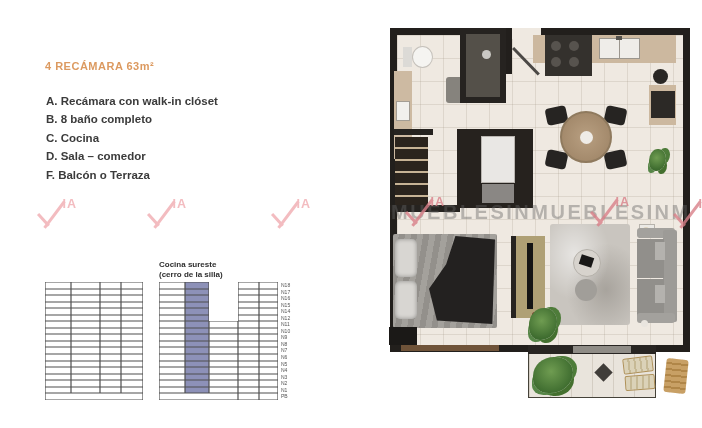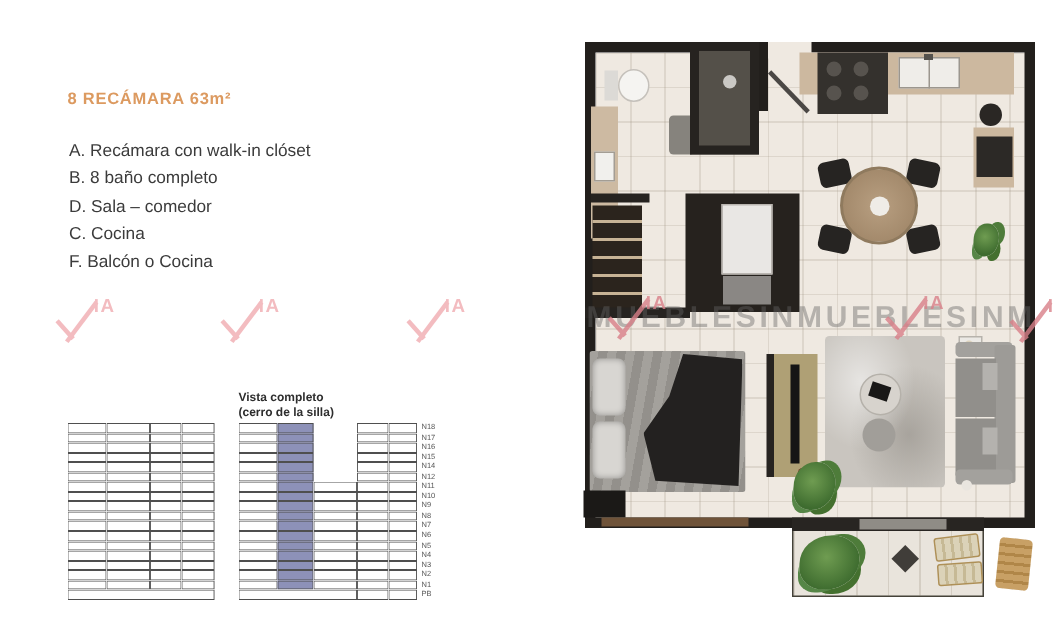--- a/index.html
+++ b/index.html
@@ -4,21 +4,21 @@
 <style>
   html,body{margin:0;padding:0;background:#ffffff;}
   #canvas{position:relative;width:702px;height:428px;background:#ffffff;overflow:hidden;
           font-family:"Liberation Sans",sans-serif;}
   .abs{position:absolute;}
 
   
   .title{position:absolute;left:45px;top:18px;font-size:19.5px;font-weight:700;letter-spacing:.4px;}
   .subtitle{position:absolute;left:45px;top:60px;font-size:11px;font-weight:700;letter-spacing:.5px;}
   .features{position:absolute;left:46px;top:92px;margin:0;padding:0;list-style:none;
-            font-size:11.5px;color:#3b3b3b;line-height:18.4px;}
+            font-size:11.5px;color:#3b3b3b;line-height:18.4px;font-weight:bold;}
 
   
   .via{position:absolute;width:42px;height:36px;}
   .via i{position:absolute;background:currentColor;display:block;}
   .via .s1{width:2.5px;height:16px;left:6px;top:15px;transform:rotate(-42deg);}
   .via .s2{width:2.5px;height:33px;left:17px;top:1px;transform:rotate(37deg);}
   .via .ia{position:absolute;right:1px;top:0;font-size:12.5px;font-weight:600;letter-spacing:1px;font-style:normal;}
   .plan-strip{position:absolute;left:391px;top:201px;width:296px;height:26px;overflow:hidden;
               font-size:20px;font-weight:600;letter-spacing:2.5px;color:rgba(100,100,100,.42);white-space:nowrap;}
 
@@ -42,27 +42,27 @@
          box-shadow:7px -4px 0 -3px #4e7c3a,-5px 6px 0 -4px #568647,5px 7px 0 -4px #44702f;}
   .lounger{background:repeating-linear-gradient(90deg,#dbd2b8 0 4px,#c6b995 4px 6px);
            border:1px solid #ae9057;border-radius:2px;}
   .circle{border-radius:50%;}
 </style>
 </head>
 <body>
 
 <div id="canvas">
 
-  <div class="subtitle" style="color: rgb(220, 154, 96);">8 RECÁMARA 63m²</div>
+  <div class="subtitle" style="color: rgb(220, 154, 96);">4 RECÁMARA 63m²</div>
   <ul class="features">
       <li>A. Recámara con walk-in clóset</li>
       <li>B. 8 baño completo</li>
+      <li>C. Cocina</li>
       <li>D. Sala – comedor</li>
-      <li>C. Cocina</li>
-      <li>F. Balcón o Cocina</li>
+      <li>F. Balcón o Terraza</li>
     </ul>
 
   <div id="grid1" class="tgrid" style="left:45px;width:98px">
       <div class="trow">
         <div class="tcell" style="width: 26px;"></div>
         <div class="tcell" style="width: 29px;"></div>
         <div class="tcell" style="width: 21px;"></div>
         <div class="tcell" style="width: 22px;"></div>
       </div>
       <div class="trow">
@@ -160,21 +160,21 @@
         <div class="tcell" style="width: 29px;"></div>
         <div class="tcell" style="width: 21px;"></div>
         <div class="tcell" style="width: 22px;"></div>
       </div>
       <div class="trow">
         <div class="tcell" style="width: 98px;"></div>
       </div>
     </div>
 
   <div class="tbl-title" style="left:159px">
-    <div>Vista completo</div>
+    <div>Cocina sureste</div>
     <div>(cerro de la silla)</div>
   </div>
   <div class="tgrid" style="left:159px;width:152px">
     <div id="grid2">
         <div class="trow">
           <div class="tcell" style="width: 26px;"></div>
           <div class="tcell p" style="width: 24px; background: rgb(141, 145, 184);"></div>
           <div class="tcell g" style="width: 29px;"></div>
           <div class="tcell" style="width: 21px;"></div>
           <div class="tcell" style="width: 19px;"></div>

